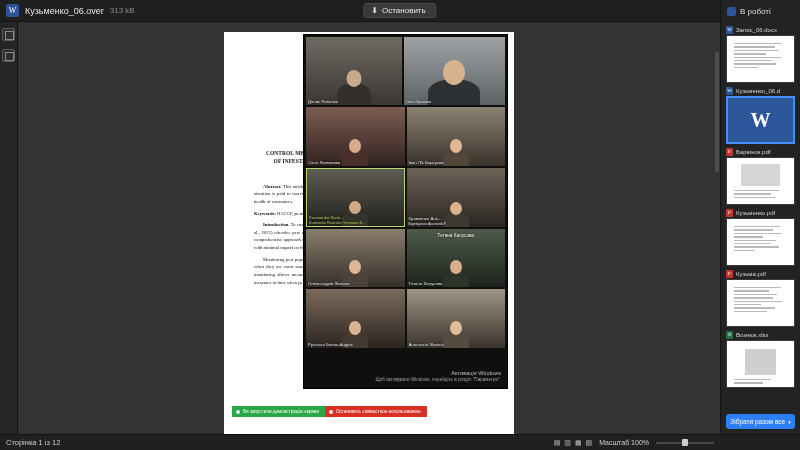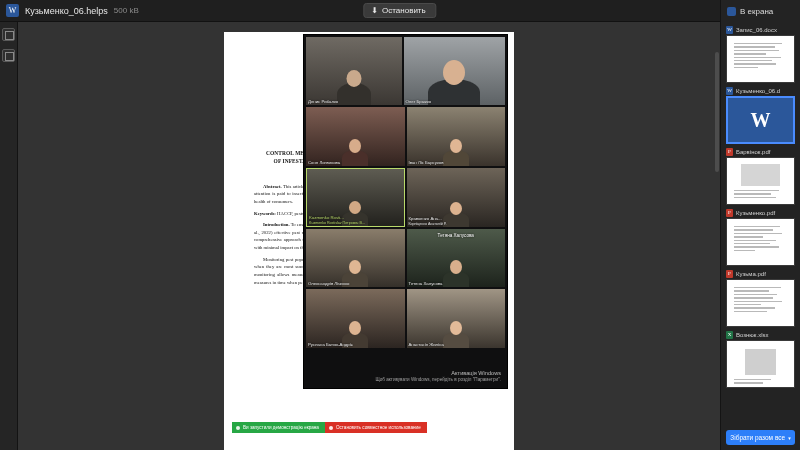--- a/index.html
+++ b/index.html
@@ -339,30 +339,30 @@
   }
 </style>
 </head>
 <body>
 
 <div class="app">
 
   <div class="topbar">
     <div class="tb-left">
       <div class="tb-icon">W</div>
-      <span class="tb-title">Кузьменко_06.helps</span>
-      <span class="tb-sub">500 kB</span>
+      <span class="tb-title">Кузьменко_06.over</span>
+      <span class="tb-sub">313 kB</span>
     </div>
     <div class="tb-center-btn">
       <span class="arrow-dl">⬇</span>
       <span>Остановить</span>
     </div>
     <div class="tb-right">
       <span class="dot"></span>
-      <span class="lbl">В екрана</span>
+      <span class="lbl">В роботі</span>
     </div>
   </div>
 
   <div class="body">
 
     <div class="leftrail">
       <div class="rail-btn"></div>
       <div class="rail-btn"></div>
     </div>
 
@@ -599,17 +599,32 @@
 
       <div class="sb-bottom">
         <div class="blue-btn">
           <span>Зібрати разом все</span>
           <span class="caret">▾</span>
         </div>
       </div>
     </div>
   </div>
 
+  <div class="statusbar">
+    <span>Сторінка 1 із 12</span>
+    <div class="sb-right">
+      <div class="sb-icons">
+        <span>▤</span>
+        <span>▥</span>
+        <span>▦</span>
+        <span>▧</span>
+      </div>
+      <span style="font-size:7px;">Масштаб 100%</span>
+      <div class="zoomtrack">
+        <div class="zoomknob"></div>
+      </div>
+    </div>
+  </div>
 
   <div class="scrollbar-v">
     <div class="scroll-thumb"></div>
   </div>
 </div>
 
 </body></html>

